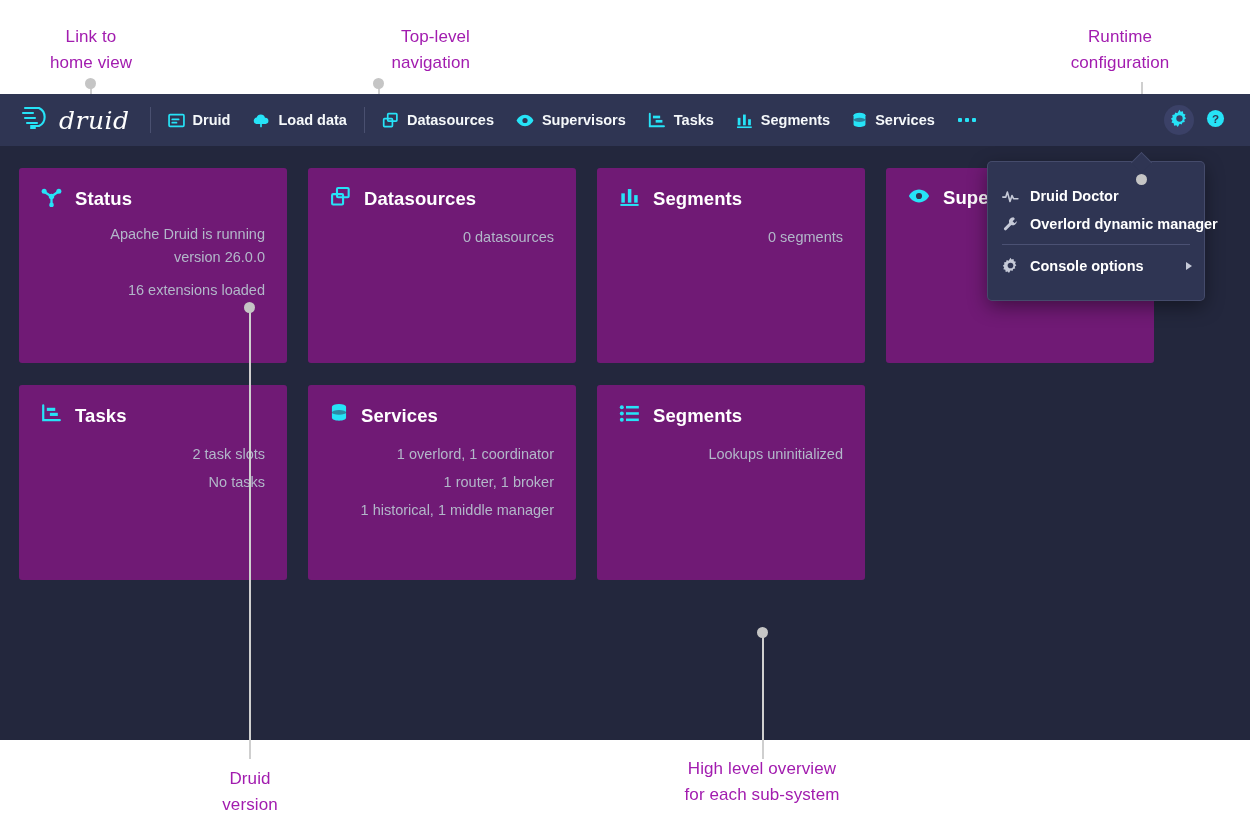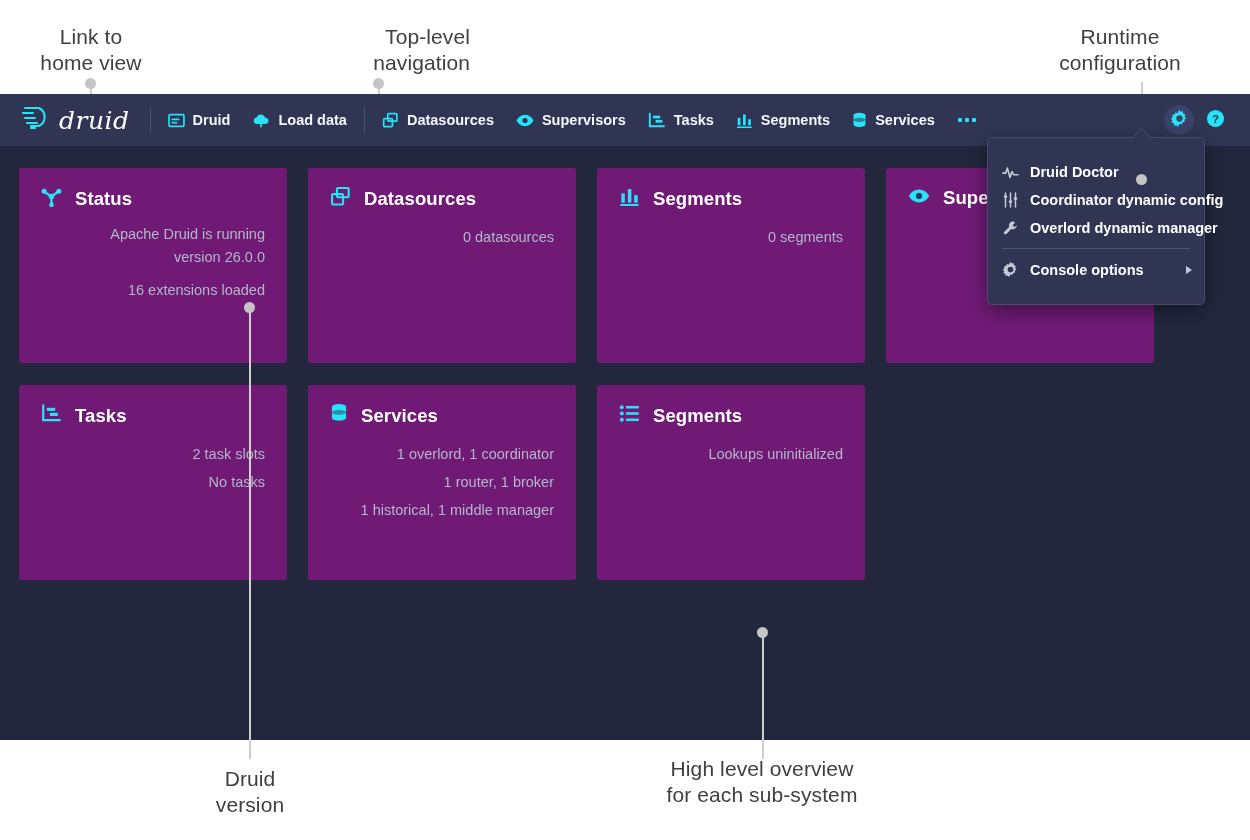--- a/index.html
+++ b/index.html
@@ -11,22 +11,22 @@
     height: 840px;
     background: #ffffff;
     font-family: "Liberation Sans", sans-serif;
     overflow: hidden;
     position: relative;
   }
 
   
   .annotation {
     position: absolute;
-    color: #404040;
-    font-size: 21px;
+    color: #a21caf;
+    font-size: 17px;
     line-height: 26px;
     text-align: center;
     font-family: "Liberation Sans", sans-serif;
     white-space: pre-line;
     letter-spacing: 0.1px;
   }
   .leader {
     position: absolute;
     width: 2px;
     background: #cfcfcf;
@@ -165,21 +165,21 @@
     padding-left: 2px;
     white-space: pre-line;
     margin-left: 26px;
   }
   .card-line.tight { line-height: 23px; margin-bottom: 10px; }
 
   
   .menu {
     position: absolute;
     left: 988px;
-    top: 44px;
+    top: 68px;
     width: 216px;
     background: #2f3553;
     border-radius: 4px;
     box-shadow: 0 0 0 1px #454b6b, 0 6px 20px rgba(0,0,0,0.45);
     padding: 20px 0;
     z-index: 40;
   }
   .menu-arrow {
     position: absolute;
     top: -7px;
@@ -475,31 +475,20 @@
 
     <div class="menu-item">
       <span class="menu-ico">
         <svg width="17" height="15" viewBox="0 0 17 14">
           <path d="M0.8 7.6h3l1.6-5 2.6 9.4 2-6 1.5 3.2h4.4" fill="none" stroke="#c6cad8" stroke-width="1.6" stroke-linecap="round" stroke-linejoin="round"></path>
         </svg>
       </span>
       <span>Druid Doctor</span>
     </div>
 
-    <div class="menu-item">
-      <span class="menu-ico">
-        <svg width="17" height="16" viewBox="0 0 16 16">
-          <path d="M3 1v14M8 1v14M13 1v14" stroke="#c6cad8" stroke-width="1.5" stroke-linecap="round"></path>
-          <rect x="1.3" y="3.4" width="3.4" height="2.3" rx="0.6" fill="#c6cad8"></rect>
-          <rect x="6.3" y="8.4" width="3.4" height="2.3" rx="0.6" fill="#c6cad8"></rect>
-          <rect x="11.3" y="5.4" width="3.4" height="2.3" rx="0.6" fill="#c6cad8"></rect>
-        </svg>
-      </span>
-      <span>Coordinator dynamic config</span>
-    </div>
 
     <div class="menu-item">
       <span class="menu-ico">
         <svg width="17" height="16" viewBox="0 0 16 16">
           <path d="M10.8 1.2a4.4 4.4 0 0 0-4.2 5.7L1.6 11.9a1.6 1.6 0 0 0 2.2 2.2l5-5A4.4 4.4 0 0 0 14.4 5l-2.3 2.3-2-2L12.4 3a4.5 4.5 0 0 0-1.6-1.8z" fill="#c6cad8"></path>
         </svg>
       </span>
       <span>Overlord dynamic manager</span>
     </div>
 

